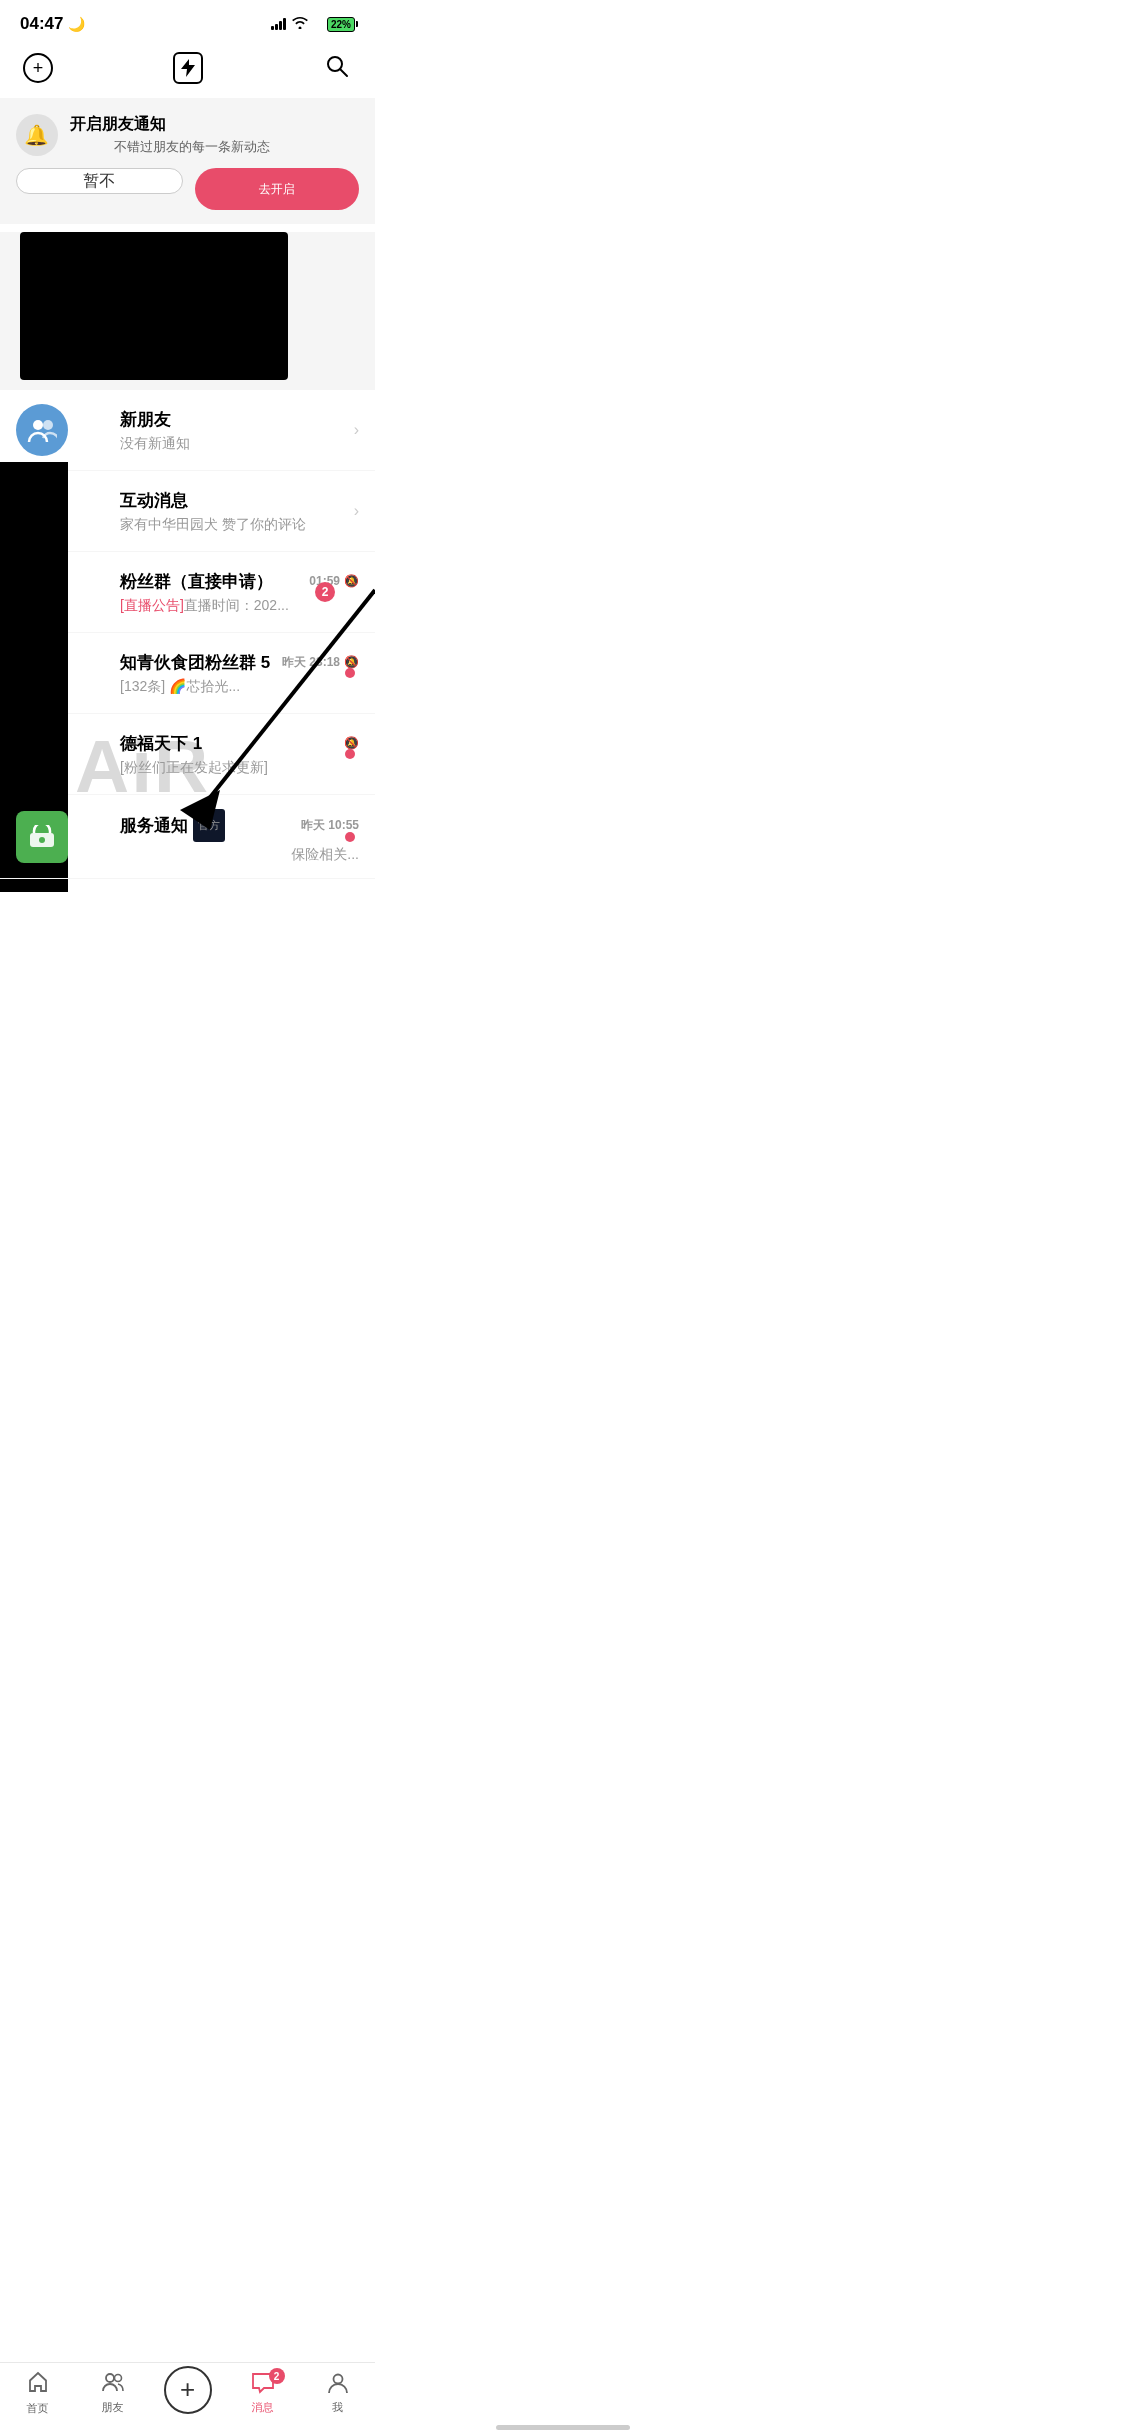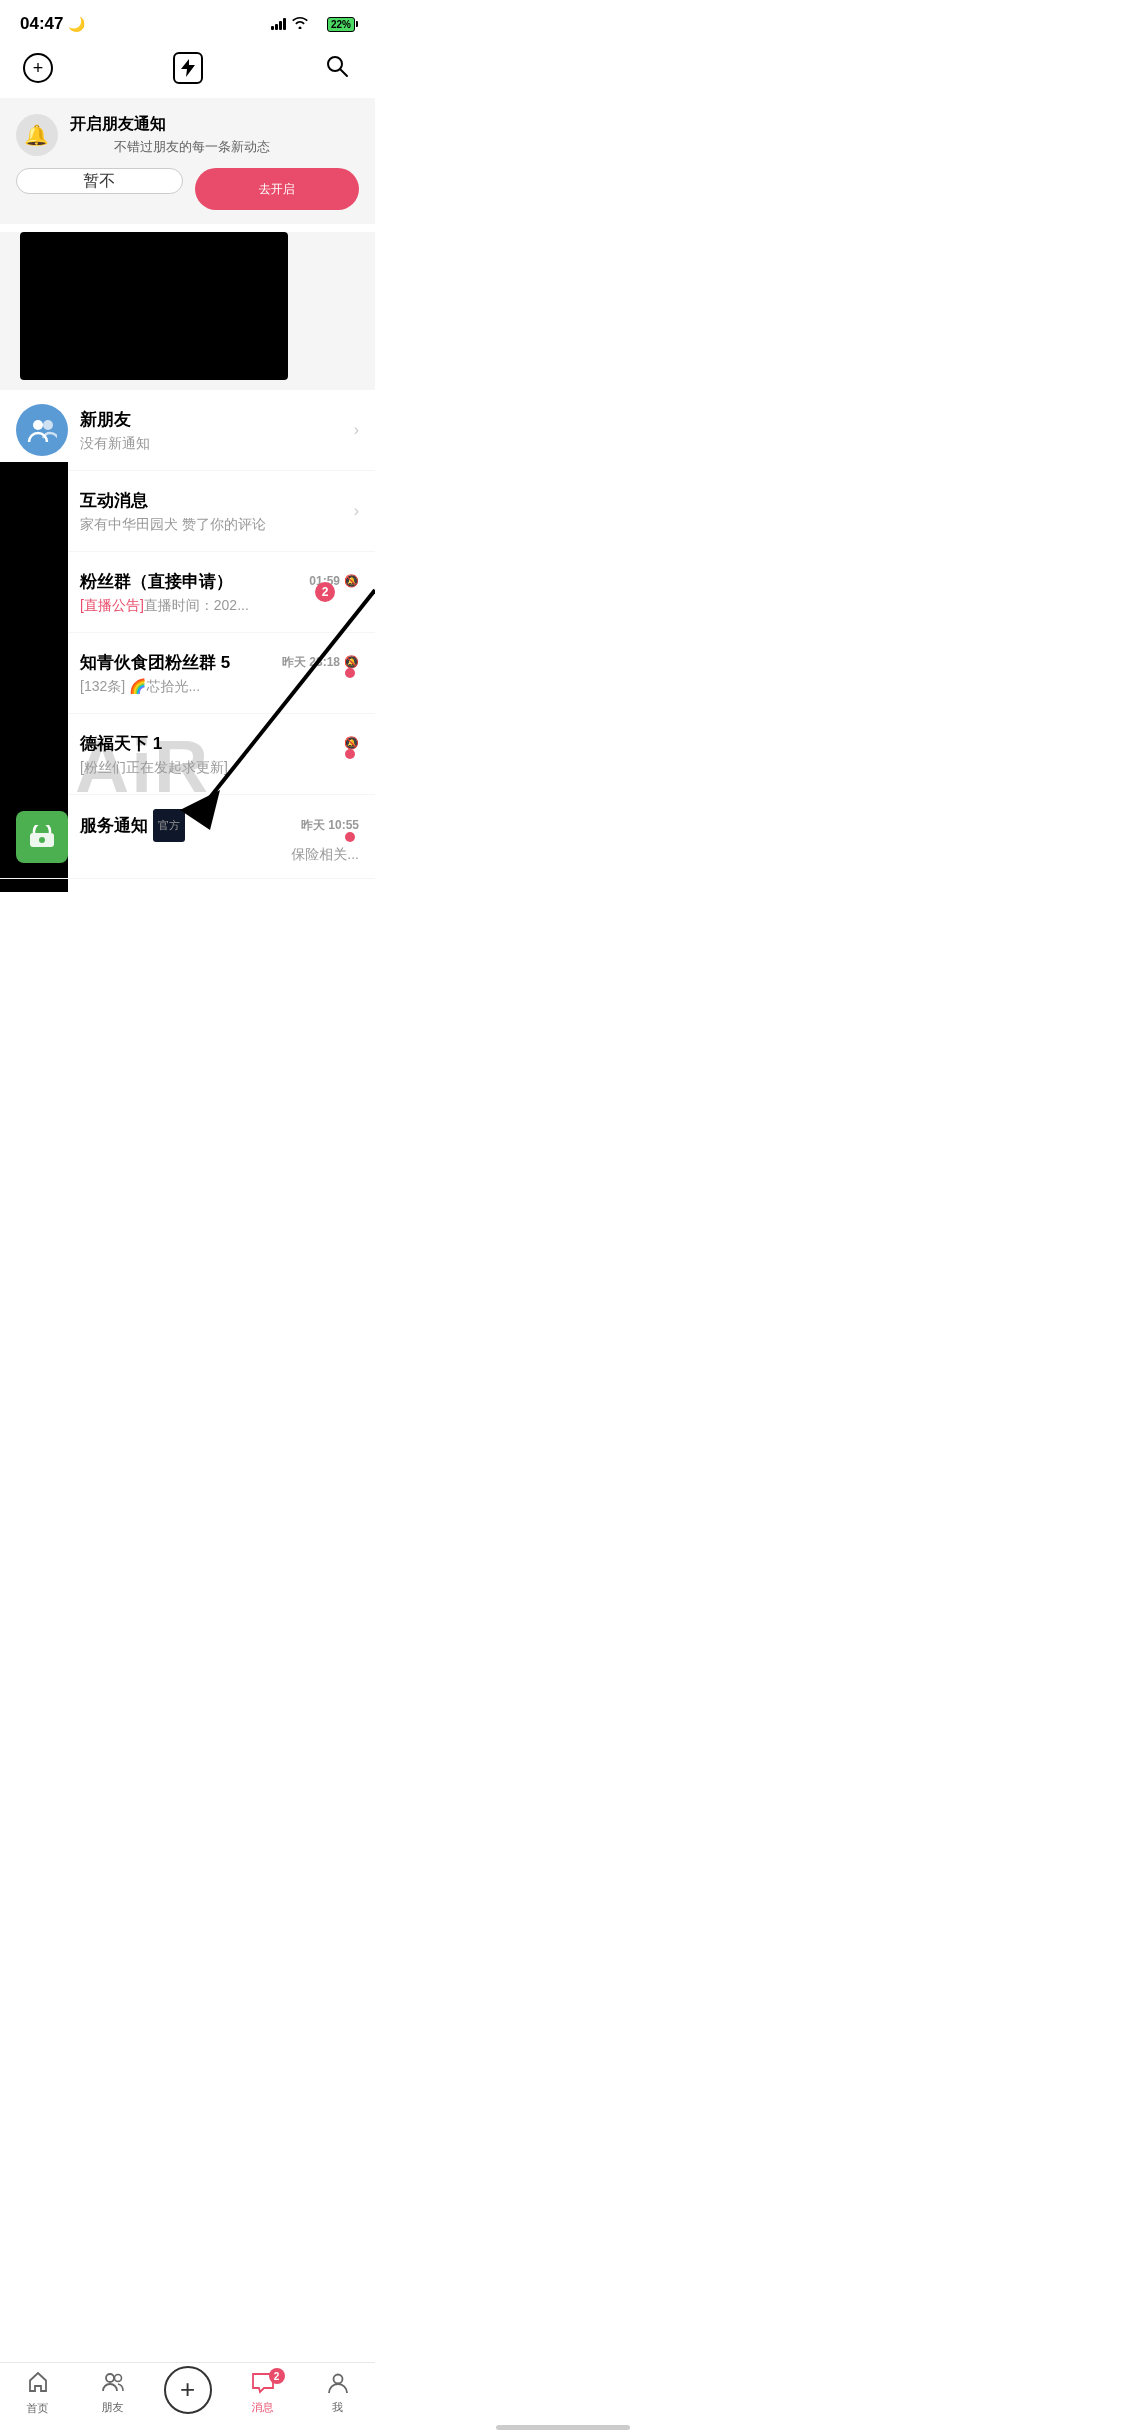--- a/index.html
+++ b/index.html
@@ -155,20 +155,21 @@
     .message-list {
       background: #fff;
     }
     .message-item {
       display: flex;
       align-items: center;
       padding: 14px 16px;
       position: relative;
       border-bottom: 1px solid #f5f5f5;
       cursor: pointer;
+      gap: 40px;
     }
     .message-avatar {
       width: 52px;
       height: 52px;
       border-radius: 50%;
       flex-shrink: 0;
       margin-right: 12px;
       display: flex;
       align-items: center;
       justify-content: center;

